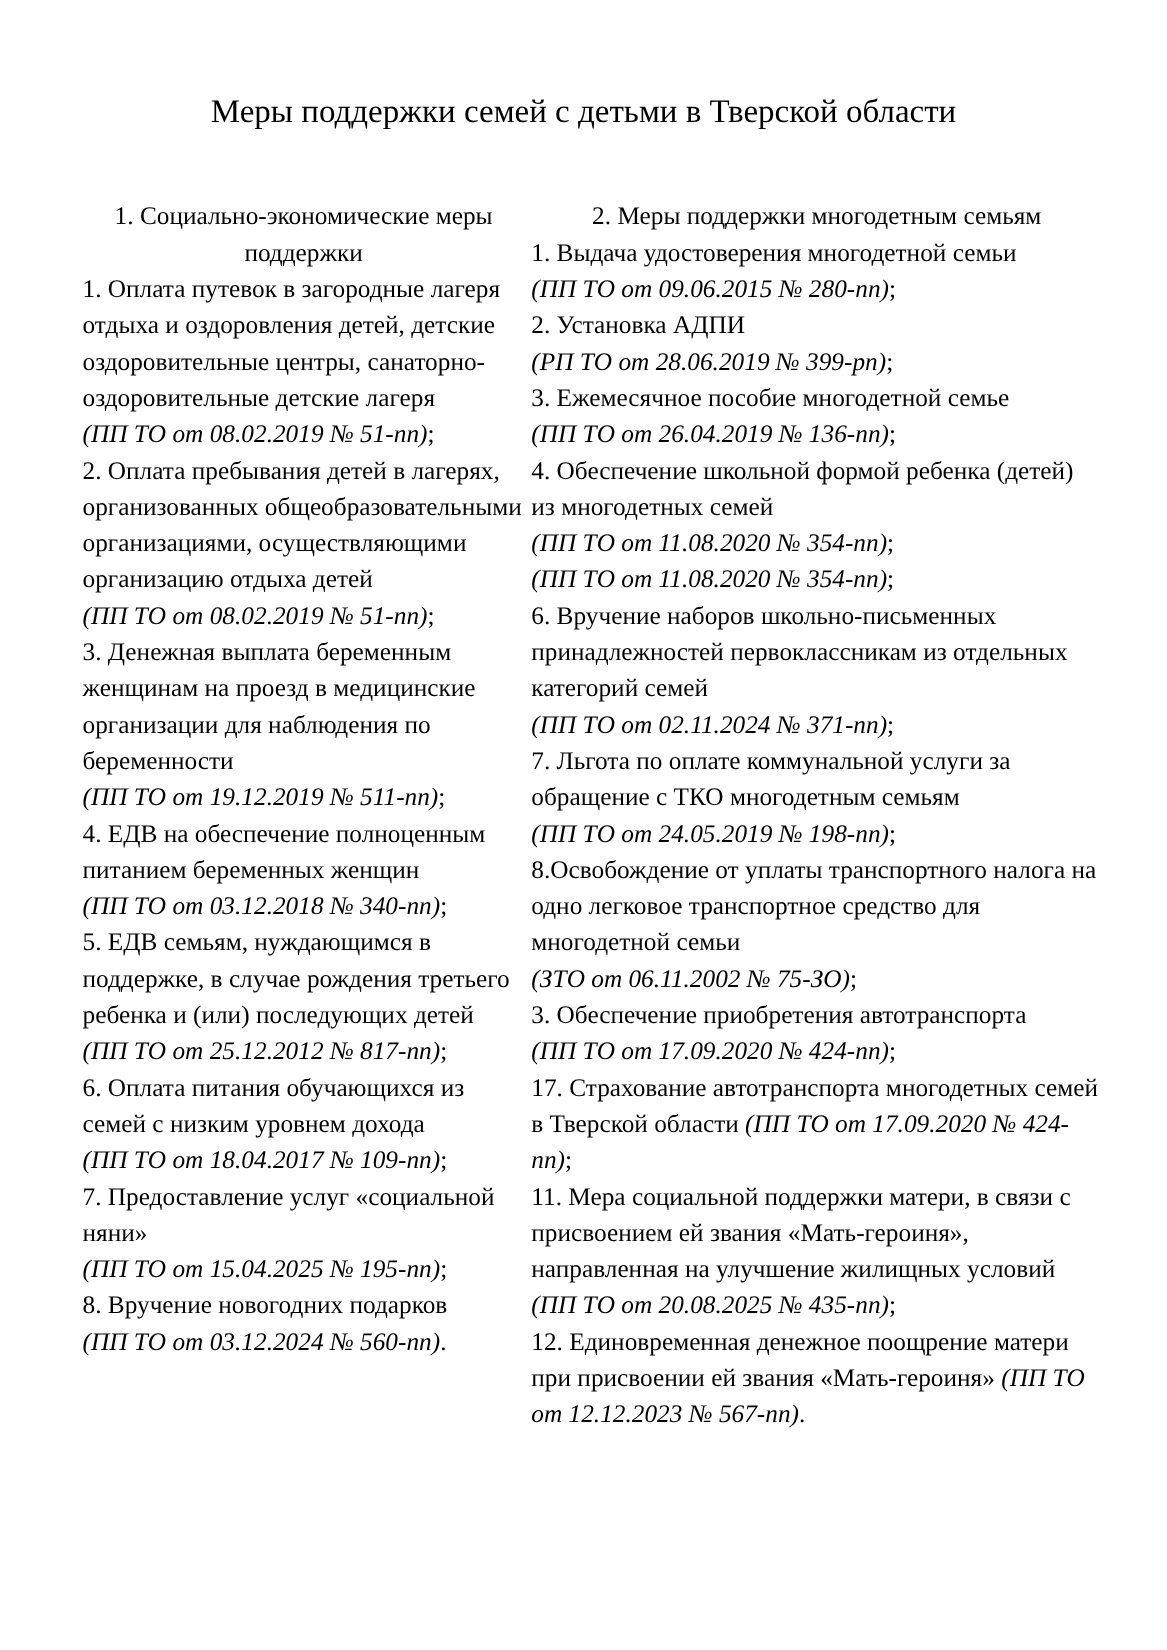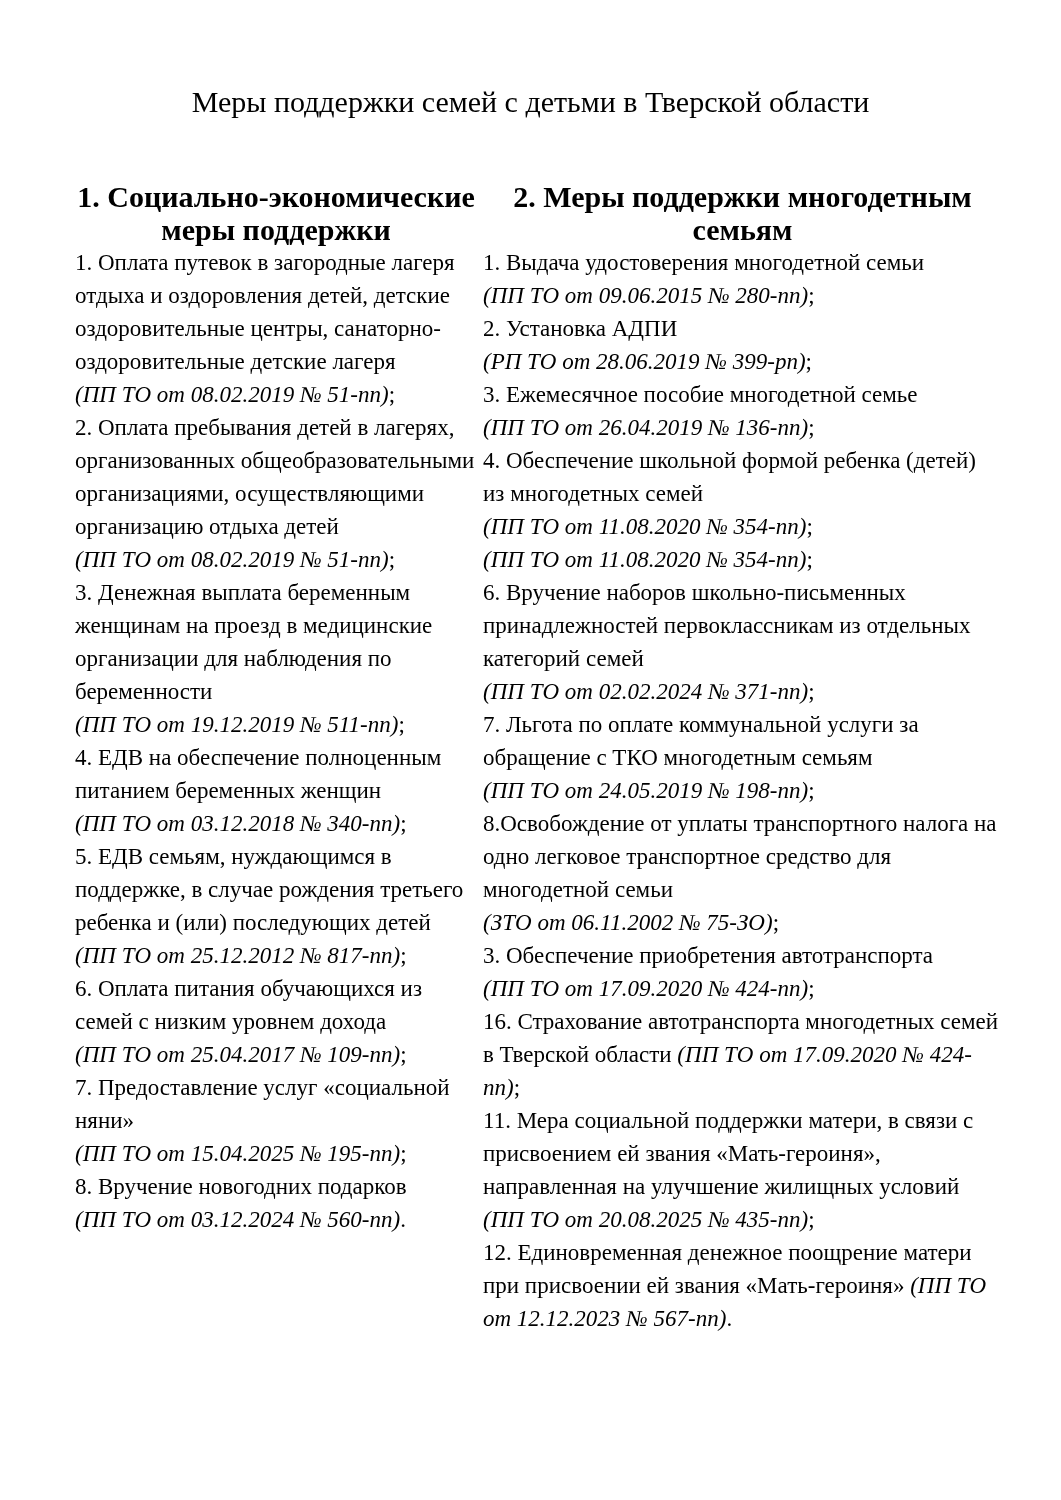--- a/index.html
+++ b/index.html
@@ -40,23 +40,23 @@
   }
   .col-left {
     width: 402px;
     margin-right: 6px;
   }
   .col-right {
     width: 519px;
   }
   .col-heading {
     margin: 0;
-    font-size: 30px;
+    font-size: 23px;
     line-height: 33px;
-    font-weight: bold;
+    font-weight: normal;
     text-align: center;
   }
   p.item {
     margin: 0;
   }
   .cline-block {
     display: block;
   }
   em.cite {
   }
@@ -71,36 +71,36 @@
   <h1 class="doc-title">Меры поддержки семей с детьми в Тверской области</h1>
   <div class="columns">
     <section class="col col-left">
       <h2 class="col-heading">1. Социально-экономические меры поддержки</h2>
       <div class="items">
           <p class="item"><span class="t">1. Оплата путевок в загородные лагеря отдыха и оздоровления детей, детские оздоровительные центры, санаторно-оздоровительные детские лагеря</span><span class="cline-block"><em class="cite">(ПП ТО от 08.02.2019 № 51-пп)</em><span class="tail">;</span></span></p>
           <p class="item"><span class="t">2. Оплата пребывания детей в лагерях, организованных общеобразовательными организациями, осуществляющими организацию отдыха детей</span><span class="cline-block"><em class="cite">(ПП ТО от 08.02.2019 № 51-пп)</em><span class="tail">;</span></span></p>
           <p class="item"><span class="t">3. Денежная выплата беременным женщинам на проезд в медицинские организации для наблюдения по беременности</span><span class="cline-block"><em class="cite">(ПП ТО от 19.12.2019 № 511-пп)</em><span class="tail">;</span></span></p>
           <p class="item"><span class="t">4. ЕДВ на обеспечение полноценным питанием беременных женщин</span><span class="cline-block"><em class="cite">(ПП ТО от 03.12.2018 № 340-пп)</em><span class="tail">;</span></span></p>
           <p class="item"><span class="t">5. ЕДВ семьям, нуждающимся в поддержке, в случае рождения третьего ребенка и (или) последующих детей</span><span class="cline-block"><em class="cite">(ПП ТО от 25.12.2012 № 817-пп)</em><span class="tail">;</span></span></p>
-          <p class="item"><span class="t">6. Оплата питания обучающихся из семей с низким уровнем дохода</span><span class="cline-block"><em class="cite">(ПП ТО от 25.04.2017 № 109-пп)</em><span class="tail">;</span></span></p>
+          <p class="item"><span class="t">6. Оплата питания обучающихся из семей с низким уровнем дохода</span><span class="cline-block"><em class="cite">(ПП ТО от 18.04.2017 № 109-пп)</em><span class="tail">;</span></span></p>
           <p class="item"><span class="t">7. Предоставление услуг «социальной няни»</span><span class="cline-block"><em class="cite">(ПП ТО от 15.04.2025 № 195-пп)</em><span class="tail">;</span></span></p>
           <p class="item"><span class="t">8. Вручение новогодних подарков</span><span class="cline-block"><em class="cite">(ПП ТО от 03.12.2024 № 560-пп)</em><span class="tail">.</span></span></p>
         </div>
     </section>
     <section class="col col-right">
       <h2 class="col-heading">2. Меры поддержки многодетным семьям</h2>
       <div class="items">
           <p class="item"><span class="t">1. Выдача удостоверения многодетной семьи</span><span class="cline-block"><em class="cite">(ПП ТО от 09.06.2015 № 280-пп)</em><span class="tail">;</span></span></p>
           <p class="item"><span class="t">2. Установка АДПИ</span><span class="cline-block"><em class="cite">(РП ТО от 28.06.2019 № 399-рп)</em><span class="tail">;</span></span></p>
           <p class="item"><span class="t">3. Ежемесячное пособие многодетной семье</span><span class="cline-block"><em class="cite">(ПП ТО от 26.04.2019 № 136-пп)</em><span class="tail">;</span></span></p>
           <p class="item"><span class="t">4. Обеспечение школьной формой ребенка (детей) из многодетных семей</span><span class="cline-block"><em class="cite">(ПП ТО от 11.08.2020 № 354-пп)</em><span class="tail">;</span></span></p>
           <p class="item"><span class="cline-block"><em class="cite">(ПП ТО от 11.08.2020 № 354-пп)</em><span class="tail">;</span></span></p>
-          <p class="item"><span class="t">6. Вручение наборов школьно-письменных принадлежностей первоклассникам из отдельных категорий семей</span><span class="cline-block"><em class="cite">(ПП ТО от 02.02.2024 № 371-пп)</em><span class="tail">;</span></span></p>
+          <p class="item"><span class="t">6. Вручение наборов школьно-письменных принадлежностей первоклассникам из отдельных категорий семей</span><span class="cline-block"><em class="cite">(ПП ТО от 02.11.2024 № 371-пп)</em><span class="tail">;</span></span></p>
           <p class="item"><span class="t">7. Льгота по оплате коммунальной услуги за обращение с ТКО многодетным семьям</span><span class="cline-block"><em class="cite">(ПП ТО от 24.05.2019 № 198-пп)</em><span class="tail">;</span></span></p>
           <p class="item"><span class="t">8.Освобождение от уплаты транспортного налога на одно легковое транспортное средство для многодетной семьи</span><span class="cline-block"><em class="cite">(ЗТО от 06.11.2002 № 75-ЗО)</em><span class="tail">;</span></span></p>
           <p class="item"><span class="t">3. Обеспечение приобретения автотранспорта</span><span class="cline-block"><em class="cite">(ПП ТО от 17.09.2020 № 424-пп)</em><span class="tail">;</span></span></p>
-          <p class="item"><span class="t">16. Страхование автотранспорта многодетных семей в Тверской области</span> <span class="cline-inline"><em class="cite">(ПП ТО от 17.09.2020 № 424-пп)</em><span class="tail">;</span></span></p>
+          <p class="item"><span class="t">17. Страхование автотранспорта многодетных семей в Тверской области</span> <span class="cline-inline"><em class="cite">(ПП ТО от 17.09.2020 № 424-пп)</em><span class="tail">;</span></span></p>
           <p class="item"><span class="t">11. Мера социальной поддержки матери, в связи с присвоением ей звания «Мать-героиня», направленная на улучшение жилищных условий</span> <span class="cline-inline"><em class="cite">(ПП ТО от 20.08.2025 № 435-пп)</em><span class="tail">;</span></span></p>
           <p class="item"><span class="t">12. Единовременная денежное поощрение матери при присвоении ей звания «Мать-героиня»</span> <span class="cline-inline"><em class="cite">(ПП ТО от 12.12.2023 № 567-пп)</em><span class="tail">.</span></span></p>
         </div>
     </section>
   </div>
 </div>
 
 </body></html>

